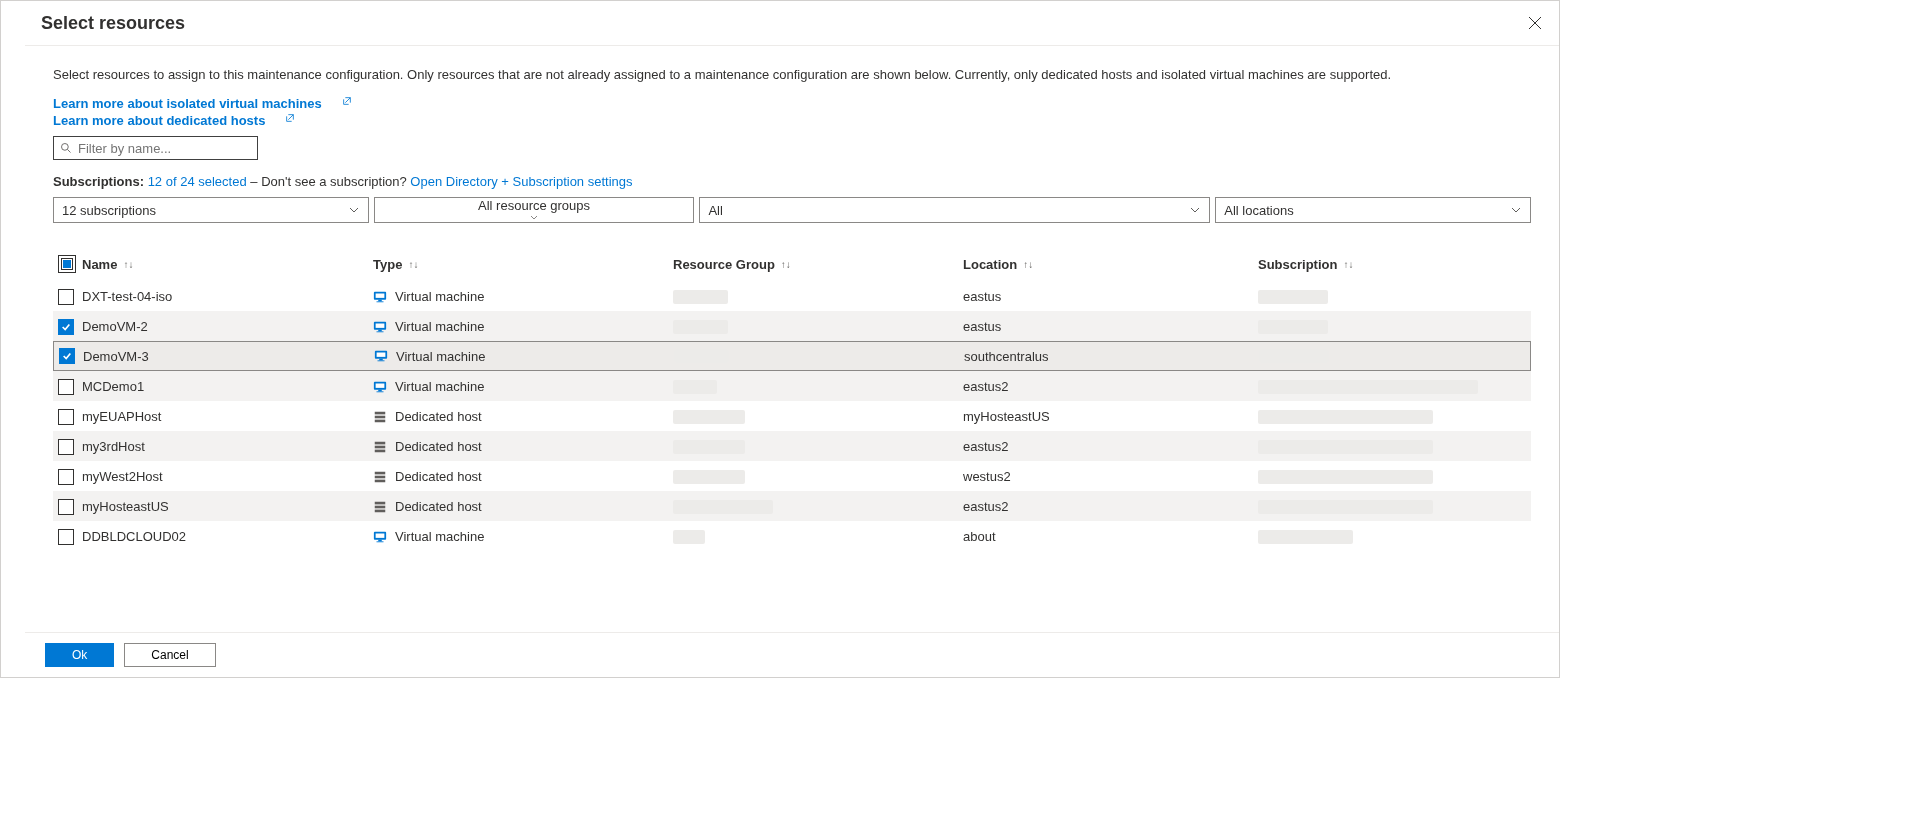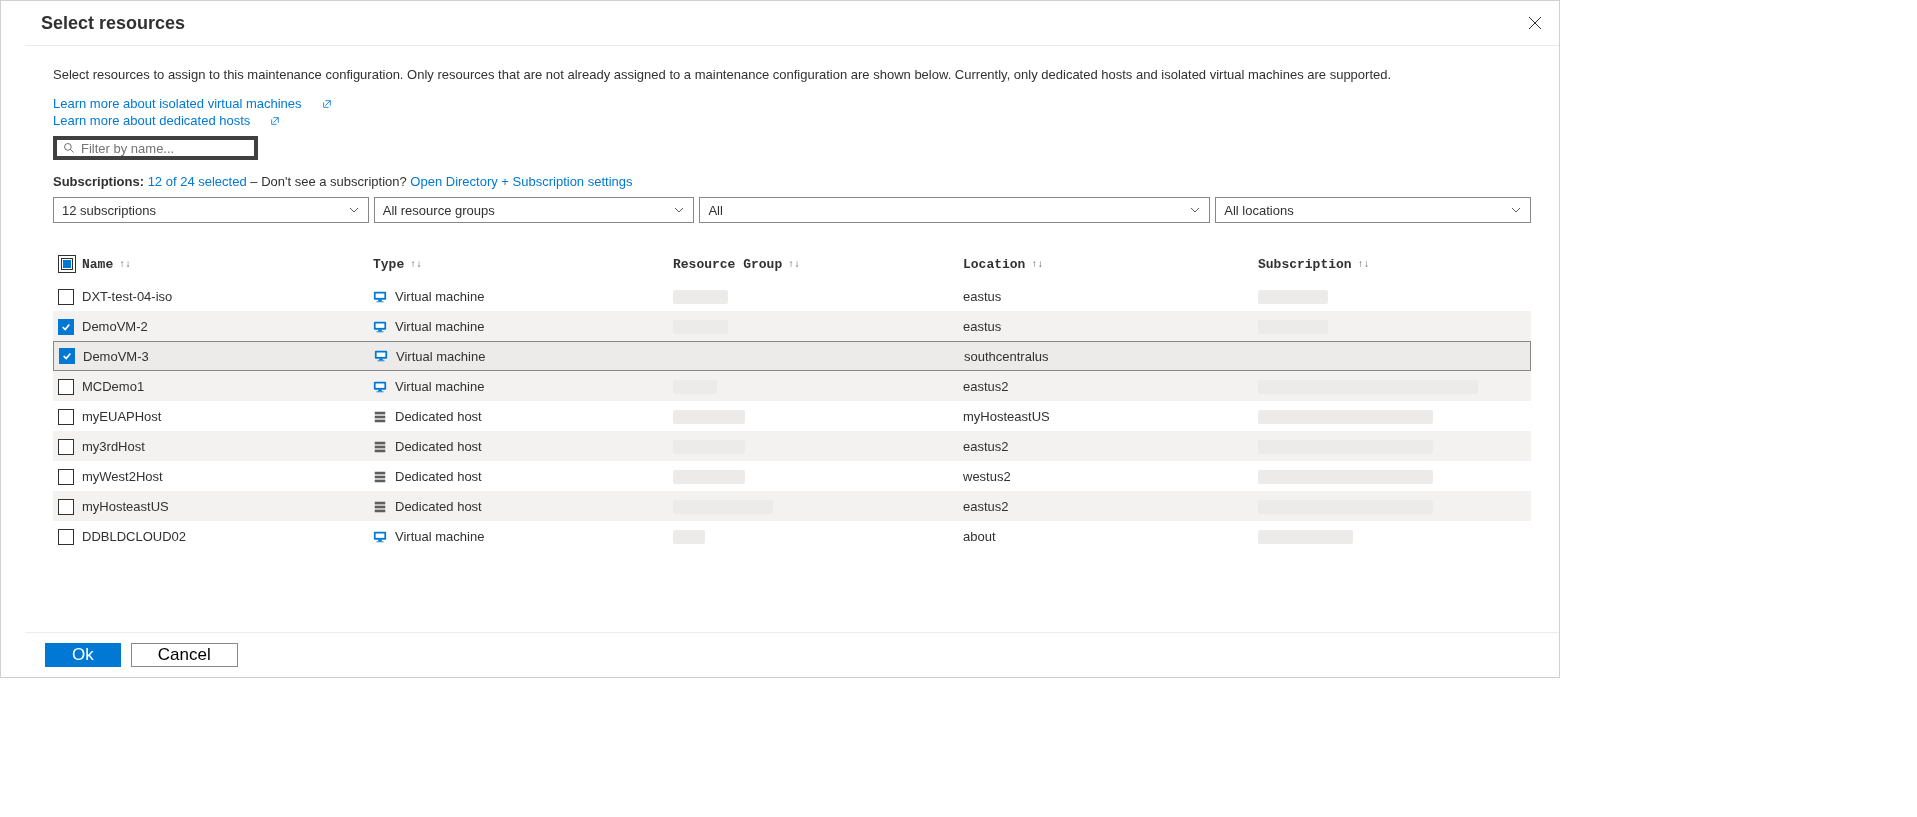--- a/index.html
+++ b/index.html
@@ -48,33 +48,33 @@
     }
     .intro-text {
       margin-bottom: 12px;
       font-size: 13px;
       line-height: 1.4;
     }
     .learn-link {
       color: #0078d4;
       text-decoration: none;
       display: inline-flex;
-      align-items: center;
       gap: 20px;
       margin-bottom: 2px;
+      font-weight: bold;
     }
     .ext-icon {
       width: 10px;
       height: 10px;
       display: inline-block;
     }
     .filter-input-wrap {
       display: flex;
       align-items: center;
-      border: 4px solid #404040;
+      border: 1px solid #404040;
       width: 205px;
       height: 24px;
       padding: 0 6px;
       margin-top: 6px;
       margin-bottom: 14px;
       background: #fff;
     }
     .filter-input-wrap svg { color: #605e5c; flex-shrink: 0; }
     .filter-input {
       border: none;
@@ -100,21 +100,21 @@
       display: flex;
       align-items: center;
       justify-content: space-between;
       padding: 0 8px;
       background: #fff;
       cursor: pointer;
       font-size: 13px;
     }
     .dropdown svg { color: #605e5c; }
     .dd1 { width: 320px; }
-    .dd2 { width: 325px; }
+    .dd2 { width: 325px; flex-direction: column; }
     .dd3 { width: 320px; }
     .dd4 { width: 518px; }
 
     .table {
       width: 100%;
       margin-top: 28px;
     }
     .thead-row, .tbody-row {
       display: grid;
       grid-template-columns: 320px 300px 290px 295px 1fr;
@@ -123,21 +123,20 @@
       padding-right: 8px;
     }
     .thead-row {
       font-weight: 600;
       padding-bottom: 4px;
     }
     .th-cell {
       display: flex;
       align-items: center;
       gap: 6px;
-      font-family: Liberation Mono, monospace;
     }
     .th-cell:first-child { padding-left: 5px; }
     .sort-icon {
       color: #605e5c;
       font-size: 10px;
     }
     .tbody-row {
       border-top: 1px solid transparent;
     }
     .tbody-row.striped { background: #f3f2f1; }
@@ -194,21 +193,21 @@
 
     .panel-footer {
       border-top: 1px solid #edebe9;
       padding: 10px 20px;
       display: flex;
       gap: 10px;
     }
     .btn {
       height: 24px;
       padding: 0 26px;
-      font-size: 17px;
+      font-size: 12px;
       border: 1px solid #8a8886;
       background: #fff;
       cursor: pointer;
     }
     .btn-primary {
       background: #0078d4;
       border-color: #0078d4;
       color: #fff;
     }
   </style>

